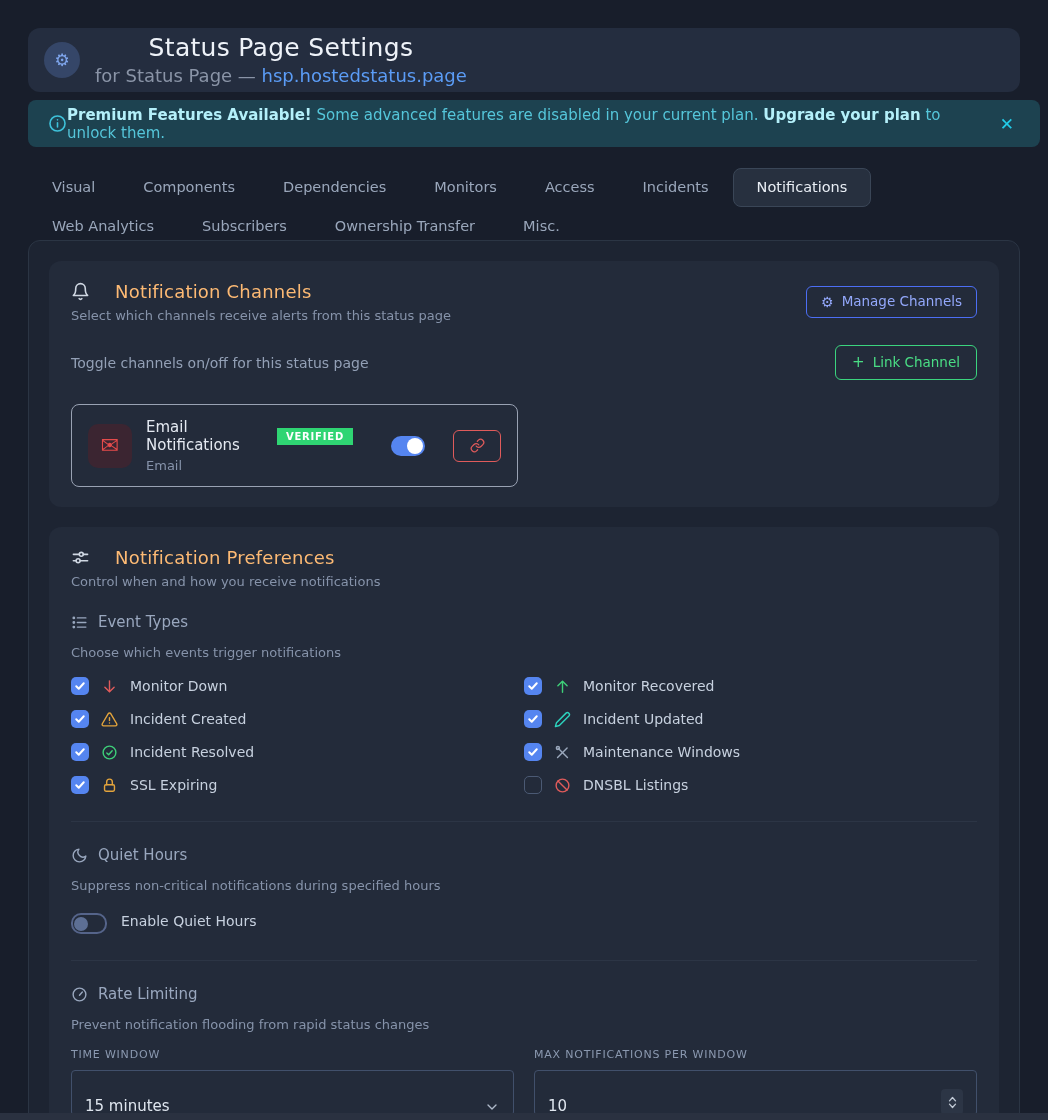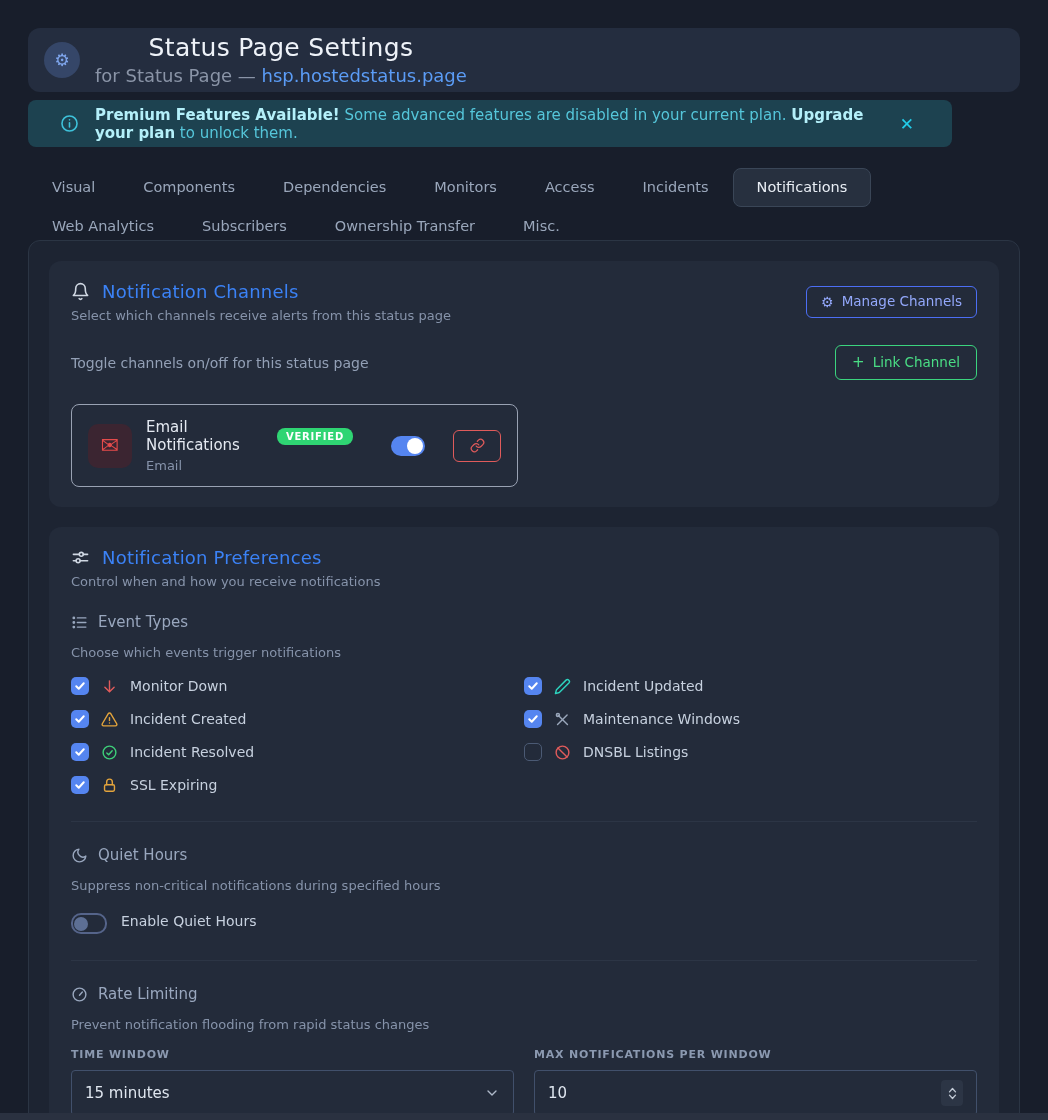--- a/index.html
+++ b/index.html
@@ -23,23 +23,23 @@
     width:36px;height:36px;border-radius:50%;background:#354668;color:#7fa6ee;
     display:flex;align-items:center;justify-content:center;font-size:17px;flex:0 0 auto;
   }
   .header-text{margin-left:15px;}
   .header-title{font-size:25px;color:#eef2f8;letter-spacing:.3px;line-height:1.1;text-align:center;}
   .header-sub{font-size:18px;color:#8a94a7;margin-top:3px;}
   .header-sub .link{color:#5b9cf6;cursor:pointer;}
 
   
   .banner{
-    position:absolute;left:28px;top:100px;width:924px;height:47px;
+    position:absolute;left:28px;top:100px;width:1012px;height:47px;
     background:#1d4250;border-radius:8px;
-    display:flex;align-items:center;padding:0 32px;box-sizing:border-box;gap:16px;
+    display:flex;align-items:center;padding:0 20px;box-sizing:border-box;gap:0;
   }
   .info-icon{color:#3ec2da;flex:0 0 auto;}
   .banner-text{font-size:15px;color:#55c6da;}
   .banner-bold{color:#b4f0fa;font-weight:700;}
   .banner-link{color:#b4f0fa;font-weight:700;cursor:pointer;}
   .banner-close{
     margin-left:auto;background:none;border:none;color:#22cce8;font-size:17px;
     font-weight:700;cursor:pointer;padding:4px 6px;font-family:inherit;
   }
 
@@ -57,21 +57,21 @@
 
   
   .panel{
     position:absolute;left:28px;top:240px;width:992px;height:900px;
     background:#1d2432;border:1px solid #2b3544;border-radius:12px;
     padding:20px;box-sizing:border-box;
   }
   .card{background:#232b3a;border-radius:12px;padding:20px 22px;box-sizing:border-box;}
   .card+.card{margin-top:20px;}
 
-  .sec-head{display:flex;align-items:center;gap:12px;color:#3b82f6;}
+  .sec-head{display:flex;align-items:center;gap:25px;color:#fdba74;}
   .sec-head .sec-icon{color:#cfd7e2;}
   .sec-title{font-size:18px;letter-spacing:.2px;}
   .sec-sub{font-size:13px;color:#8693aa;margin-top:6px;}
 
   .row-between{display:flex;align-items:center;justify-content:space-between;}
 
   .btn{
     display:inline-flex;align-items:center;gap:8px;background:transparent;
     border-radius:6px;font-size:13.5px;cursor:pointer;font-family:inherit;line-height:1;
   }
@@ -89,21 +89,21 @@
     padding:13px 16px;box-sizing:border-box;display:flex;align-items:center;gap:14px;
   }
   .channel-tile{
     width:44px;height:44px;border-radius:10px;background:#3b2531;flex:0 0 auto;
     display:flex;align-items:center;justify-content:center;color:#e44b4b;font-size:22px;
   }
   .channel-name-row{display:flex;align-items:center;gap:24px;}
   .channel-name{font-size:15px;color:#e4e9f1;}
   .badge{
     background:#2fd573;color:#fff;font-size:10px;font-weight:700;letter-spacing:.8px;
-    padding:3px 9px;border-radius:8px;margin-left:8px;
+    padding:3px 9px;border-radius:0;margin-left:8px;
   }
   .channel-type{font-size:13px;color:#8693aa;margin-top:4px;}
 
   .toggle{
     width:34px;height:20px;border-radius:10px;background:#5585f0;position:relative;
     cursor:pointer;flex:0 0 auto;margin-left:24px;
   }
   .toggle .knob{
     position:absolute;top:2px;right:2px;width:16px;height:16px;border-radius:50%;background:#fff;
   }
@@ -133,25 +133,25 @@
   .event-icon{width:17px;height:17px;flex:0 0 auto;}
   .event-label{font-size:14px;color:#c7d1df;}
 
   .divider{height:1px;background:#2c3545;margin:26px 0 0;}
 
   .toggle-row{display:flex;align-items:flex-start;gap:14px;margin-top:20px;}
   .toggle-label{font-size:14px;color:#c7d1df;}
 
   .form-grid{margin-top:16px;display:grid;grid-template-columns:1fr 1fr;column-gap:20px;}
   .field-label{
-    font-size:11px;letter-spacing:.8px;color:#8b99b0;text-transform:uppercase;margin-bottom:9px;font-weight:bold;
+    font-size:11px;letter-spacing:.8px;color:#8b99b0;text-transform:uppercase;margin-bottom:9px;
   }
   .control{
     height:46px;border:1px solid #41506b;border-radius:4px;box-sizing:border-box;
-    display:flex;align-items:center;padding:0 13px;color:#dfe6ef;font-size:15px;
+    display:flex;align-items:flex-end;padding:0 13px;color:#dfe6ef;font-size:15px;
     background:transparent;cursor:pointer;
   }
   .control .chev{margin-left:auto;color:#aeb9c9;}
   .num-input{
     flex:1;background:transparent;border:none;outline:none;color:#dfe6ef;
     font-size:15px;font-family:inherit;padding:0;min-width:0;
   }
   .stepper{
     width:22px;height:26px;background:#2c3545;border-radius:4px;margin-left:8px;
     display:flex;flex-direction:column;align-items:center;justify-content:center;gap:1px;
@@ -349,20 +349,34 @@
             </svg>
           </span>
           <span class="event-label">SSL Expiring</span>
         </label>
         <label class="event-item">
           <span class="checkbox">
             <svg width="12" height="12" viewBox="0 0 24 24" fill="none" stroke="#fff" stroke-width="4" stroke-linecap="round" stroke-linejoin="round">
               <polyline points="4.5 12.5 9.5 17.5 19.5 6.5"></polyline>
             </svg>
           </span>
+          <span class="event-icon" style="color: rgb(62, 207, 121);">
+            <svg width="17" height="17" viewBox="0 0 24 24" class="stroke-ic">
+              <path d="M12 20V5"></path>
+              <path d="M5.5 11 12 4.5 18.5 11"></path>
+            </svg>
+          </span>
+          <span class="event-label">Monitor Recovered</span>
+        </label>
+        <label class="event-item">
+          <span class="checkbox">
+            <svg width="12" height="12" viewBox="0 0 24 24" fill="none" stroke="#fff" stroke-width="4" stroke-linecap="round" stroke-linejoin="round">
+              <polyline points="4.5 12.5 9.5 17.5 19.5 6.5"></polyline>
+            </svg>
+          </span>
           <span class="event-icon" style="color: rgb(45, 212, 191);">
             <svg width="17" height="17" viewBox="0 0 24 24" class="stroke-ic">
               <path d="M17 3a2.83 2.83 0 0 1 4 4L7.5 20.5 2 22l1.5-5.5L17 3z"></path>
             </svg>
           </span>
           <span class="event-label">Incident Updated</span>
         </label>
         <label class="event-item">
           <span class="checkbox">
             <svg width="12" height="12" viewBox="0 0 24 24" fill="none" stroke="#fff" stroke-width="4" stroke-linecap="round" stroke-linejoin="round">

